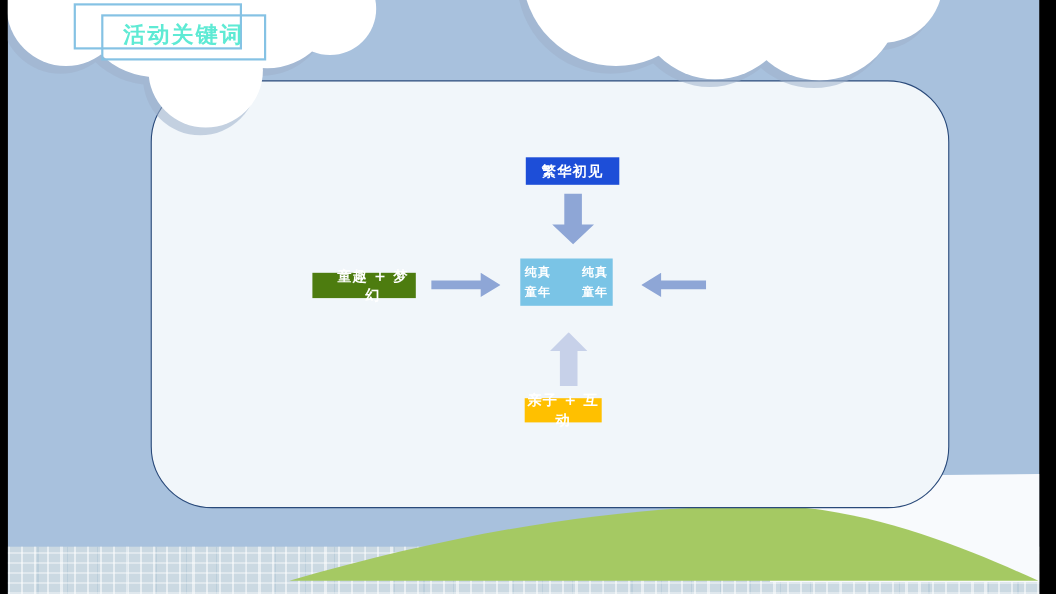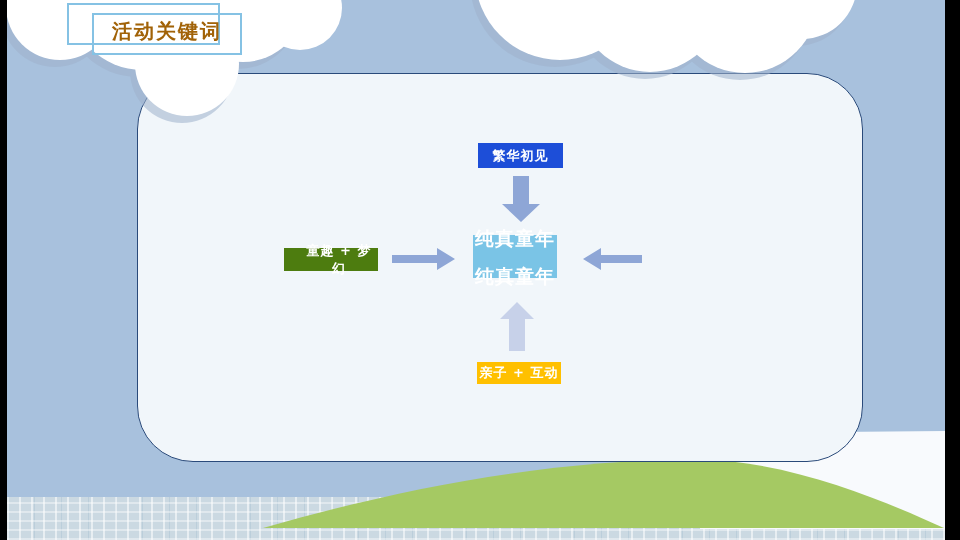--- a/index.html
+++ b/index.html
@@ -31,24 +31,24 @@
     display:flex;align-items:center;justify-content:center;
     font-size:20px;font-weight:bold;color:#2F5A9A;letter-spacing:2px;
   }
   .kw{
     position:absolute;display:flex;align-items:center;justify-content:center;
     color:#fff;font-size:13px;font-weight:bold;letter-spacing:1px;text-align:center;
   }
   .kw-top{left:478px;top:143px;width:85px;height:25px;}
   .kw-left{left:284px;top:248px;width:94px;height:23px;}
   .kw-right{left:661px;top:249px;width:112px;height:23px;}
-  .kw-bottom{left:477px;top:362px;width:84px;height:22px;}
+  .kw-bottom{left:477px;top:362px;width:70px;height:22px;}
   .kw-center{
     left:473px;top:235px;width:84px;height:43px;
-    flex-direction:column;line-height:18px;font-size:19px;gap:20px;
+    flex-direction:row;line-height:18px;font-size:11px;gap:20px;
   }
   .arrow{position:absolute;}
   .a-down{left:500px;top:176px;}
   .a-right{left:392px;top:248px;}
   .a-left{left:583px;top:248px;}
   .a-up{left:500px;top:302px;}
   .letterbox{position:absolute;top:0;height:540px;background:#000;}
   .lb-left{left:0;width:7px;}
   .lb-right{right:0;width:15px;}
 </style>
@@ -89,21 +89,21 @@
     <g fill="#FFFFFF">
       <circle cx="560" cy="-25" r="85"></circle>
       <circle cx="650" cy="0" r="72"></circle>
       <circle cx="745" cy="0" r="73"></circle>
       <circle cx="802" cy="-16" r="55"></circle>
     </g>
   </svg>
 
   <div class="title-outer" style="border-color: rgb(133, 194, 228);"></div>
   <div class="title-inner" style="border-color: rgb(133, 194, 228);"></div>
-  <div class="title-text" style="color: #a16207;">活动关键词</div>
+  <div class="title-text" style="color: #5eead4;">活动关键词</div>
 
   <div class="kw kw-top" style="background-color: #1d4ed8;">繁华初见</div>
 
   <div class="kw kw-left" style="background-color: #4d7c0f; padding-left: 16px;">童趣 + 梦幻</div>
 
 
   <div class="kw kw-bottom" style="background-color: rgb(255, 192, 0);">亲子 + 互动</div>
 
   <div class="kw kw-center" style="background-color: rgb(122, 196, 230);">
     <span>纯真童年</span>

